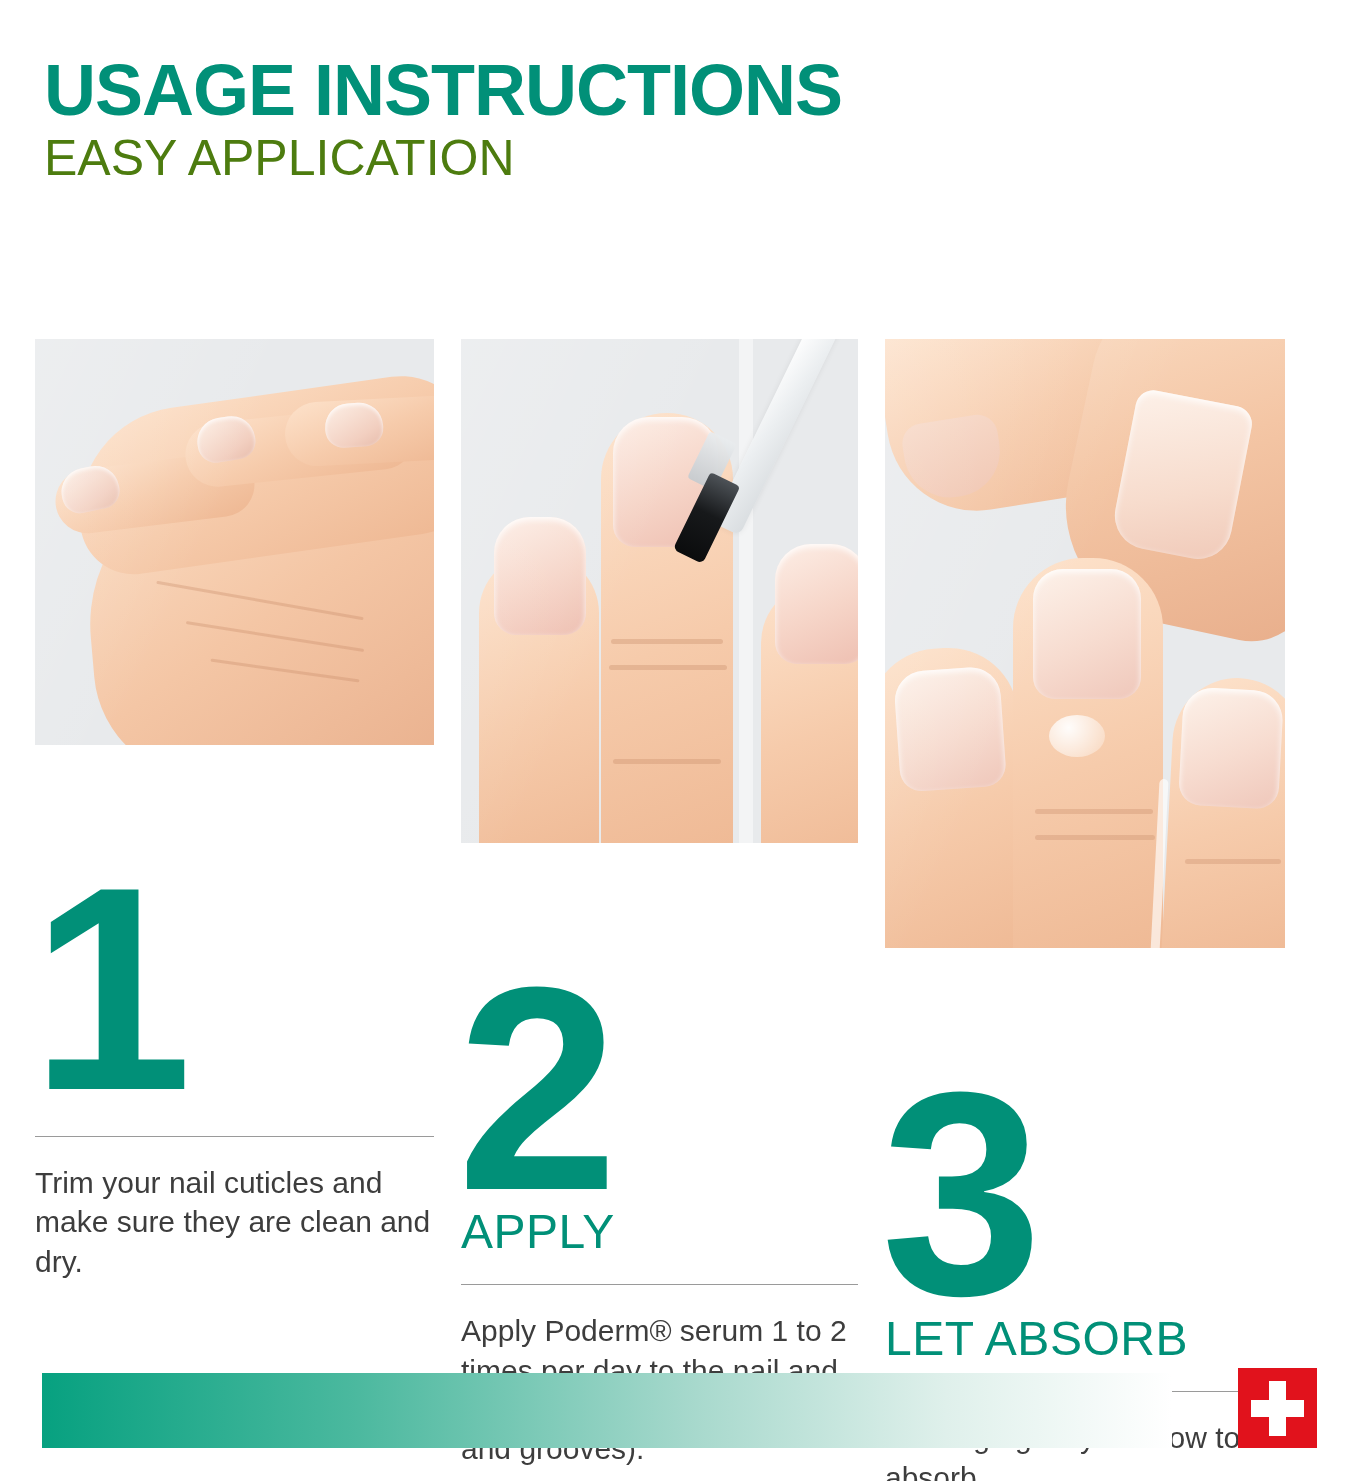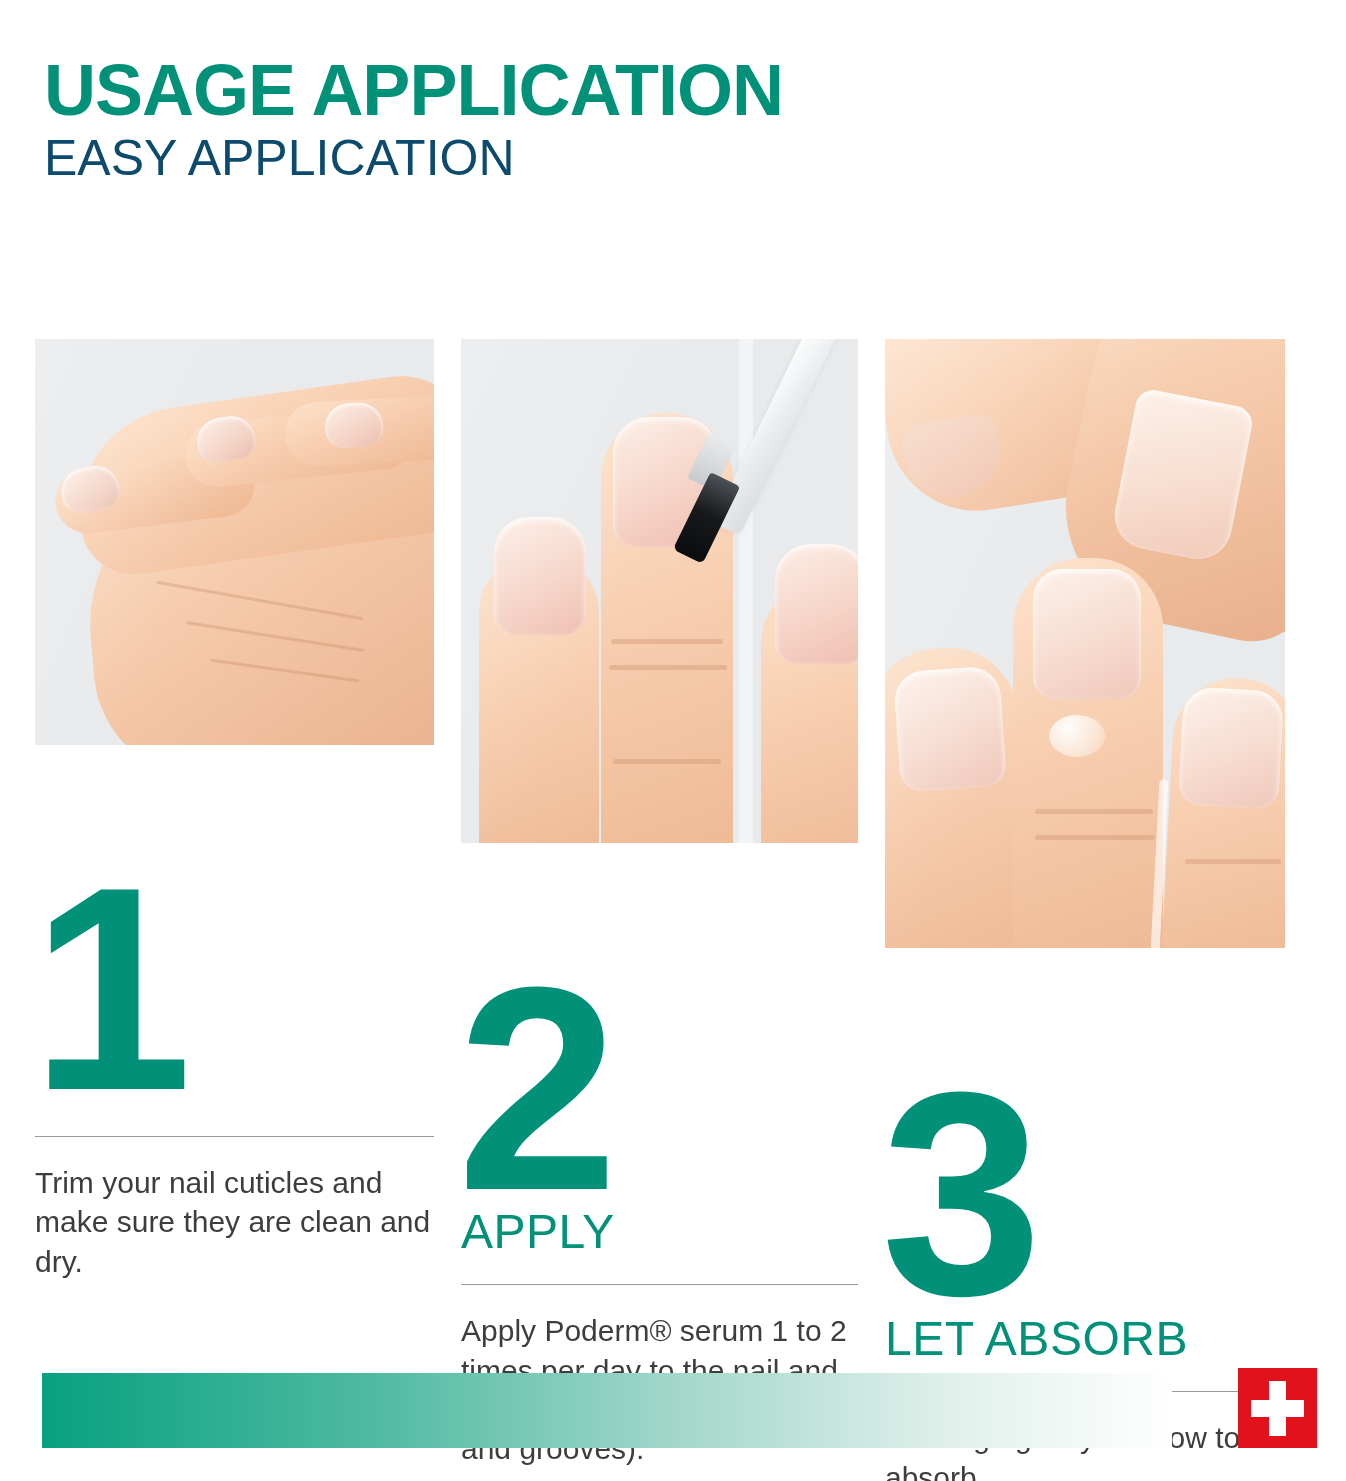--- a/index.html
+++ b/index.html
@@ -27,21 +27,21 @@
     font-weight: bold;
     letter-spacing: -1px;
     color: #019078;
     line-height: 0.95;
     white-space: nowrap;
   }
 
   .subtitle {
     font-size: 50px;
     font-weight: normal;
-    color: #0c4a6e;
+    color: #4d7c0f;
     letter-spacing: 0px;
     line-height: 1.15;
     margin-top: 6px;
     white-space: nowrap;
   }
 
   
   .step { position: absolute; }
   .step-1 { left: 35px;  top: 339px; width: 399px; }
   .step-2 { left: 461px; top: 339px; width: 397px; }
@@ -278,21 +278,21 @@
     background: linear-gradient(115deg, rgba(255,255,255,.20) 0%, rgba(255,255,255,0) 45%);
     pointer-events: none;
   }
 </style>
 </head>
 <body>
 
 <div id="page">
 
   <div class="header">
-    <div class="title">USAGE APPLICATION</div>
+    <div class="title">USAGE INSTRUCTIONS</div>
     <div class="subtitle">EASY APPLICATION</div>
   </div>
 
   <div class="step step-1">
 
     <div class="photo p1">
       <div class="palm skin-a"></div>
       <div class="hand-top skin-b"></div>
       <div class="finger f1 skin-b"></div>
       <div class="finger f2 skin-b"></div>

